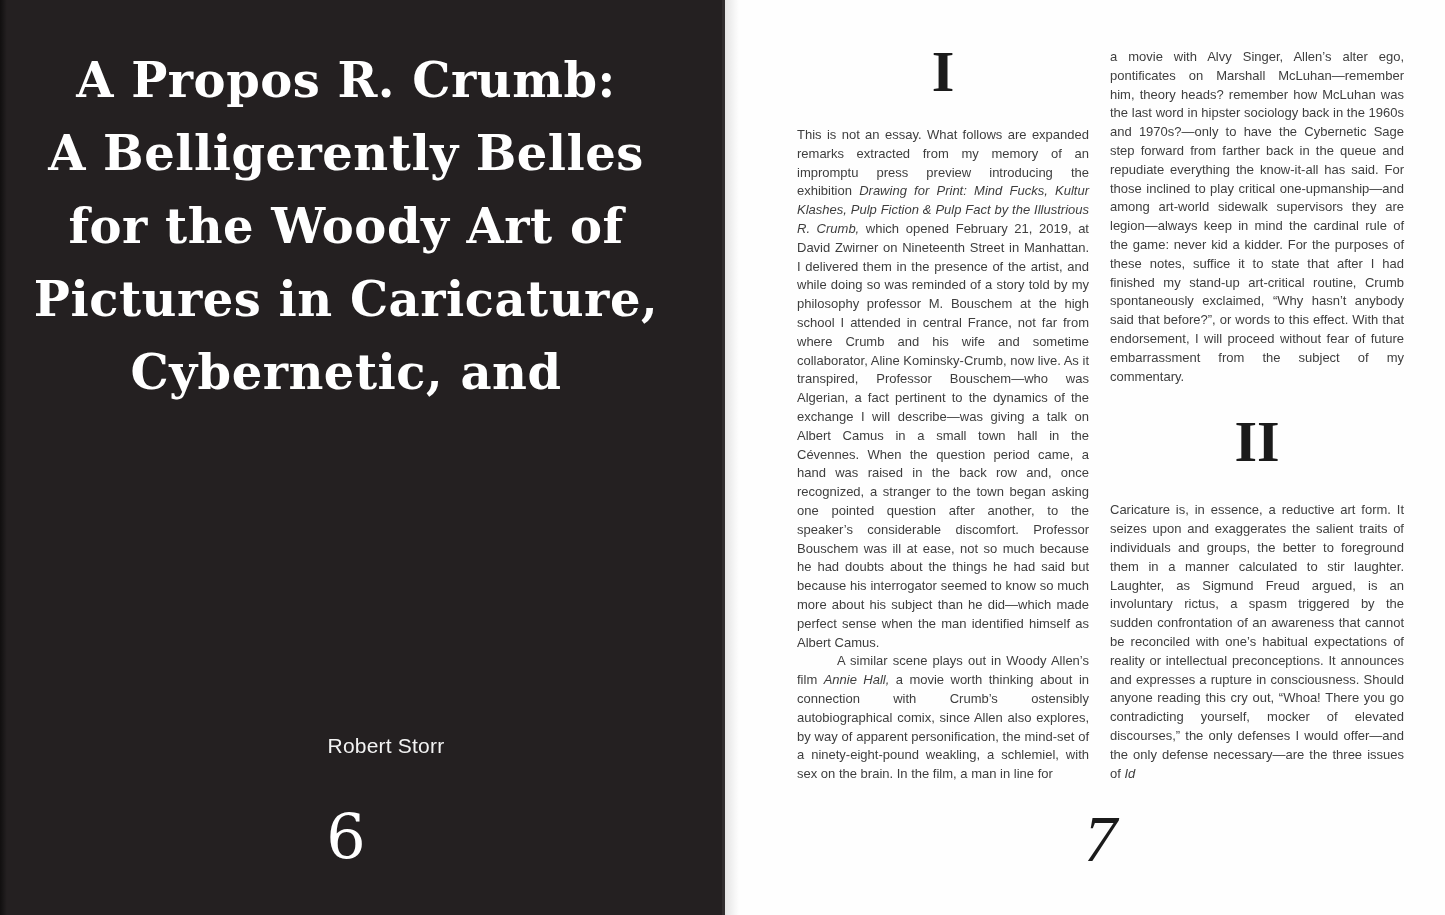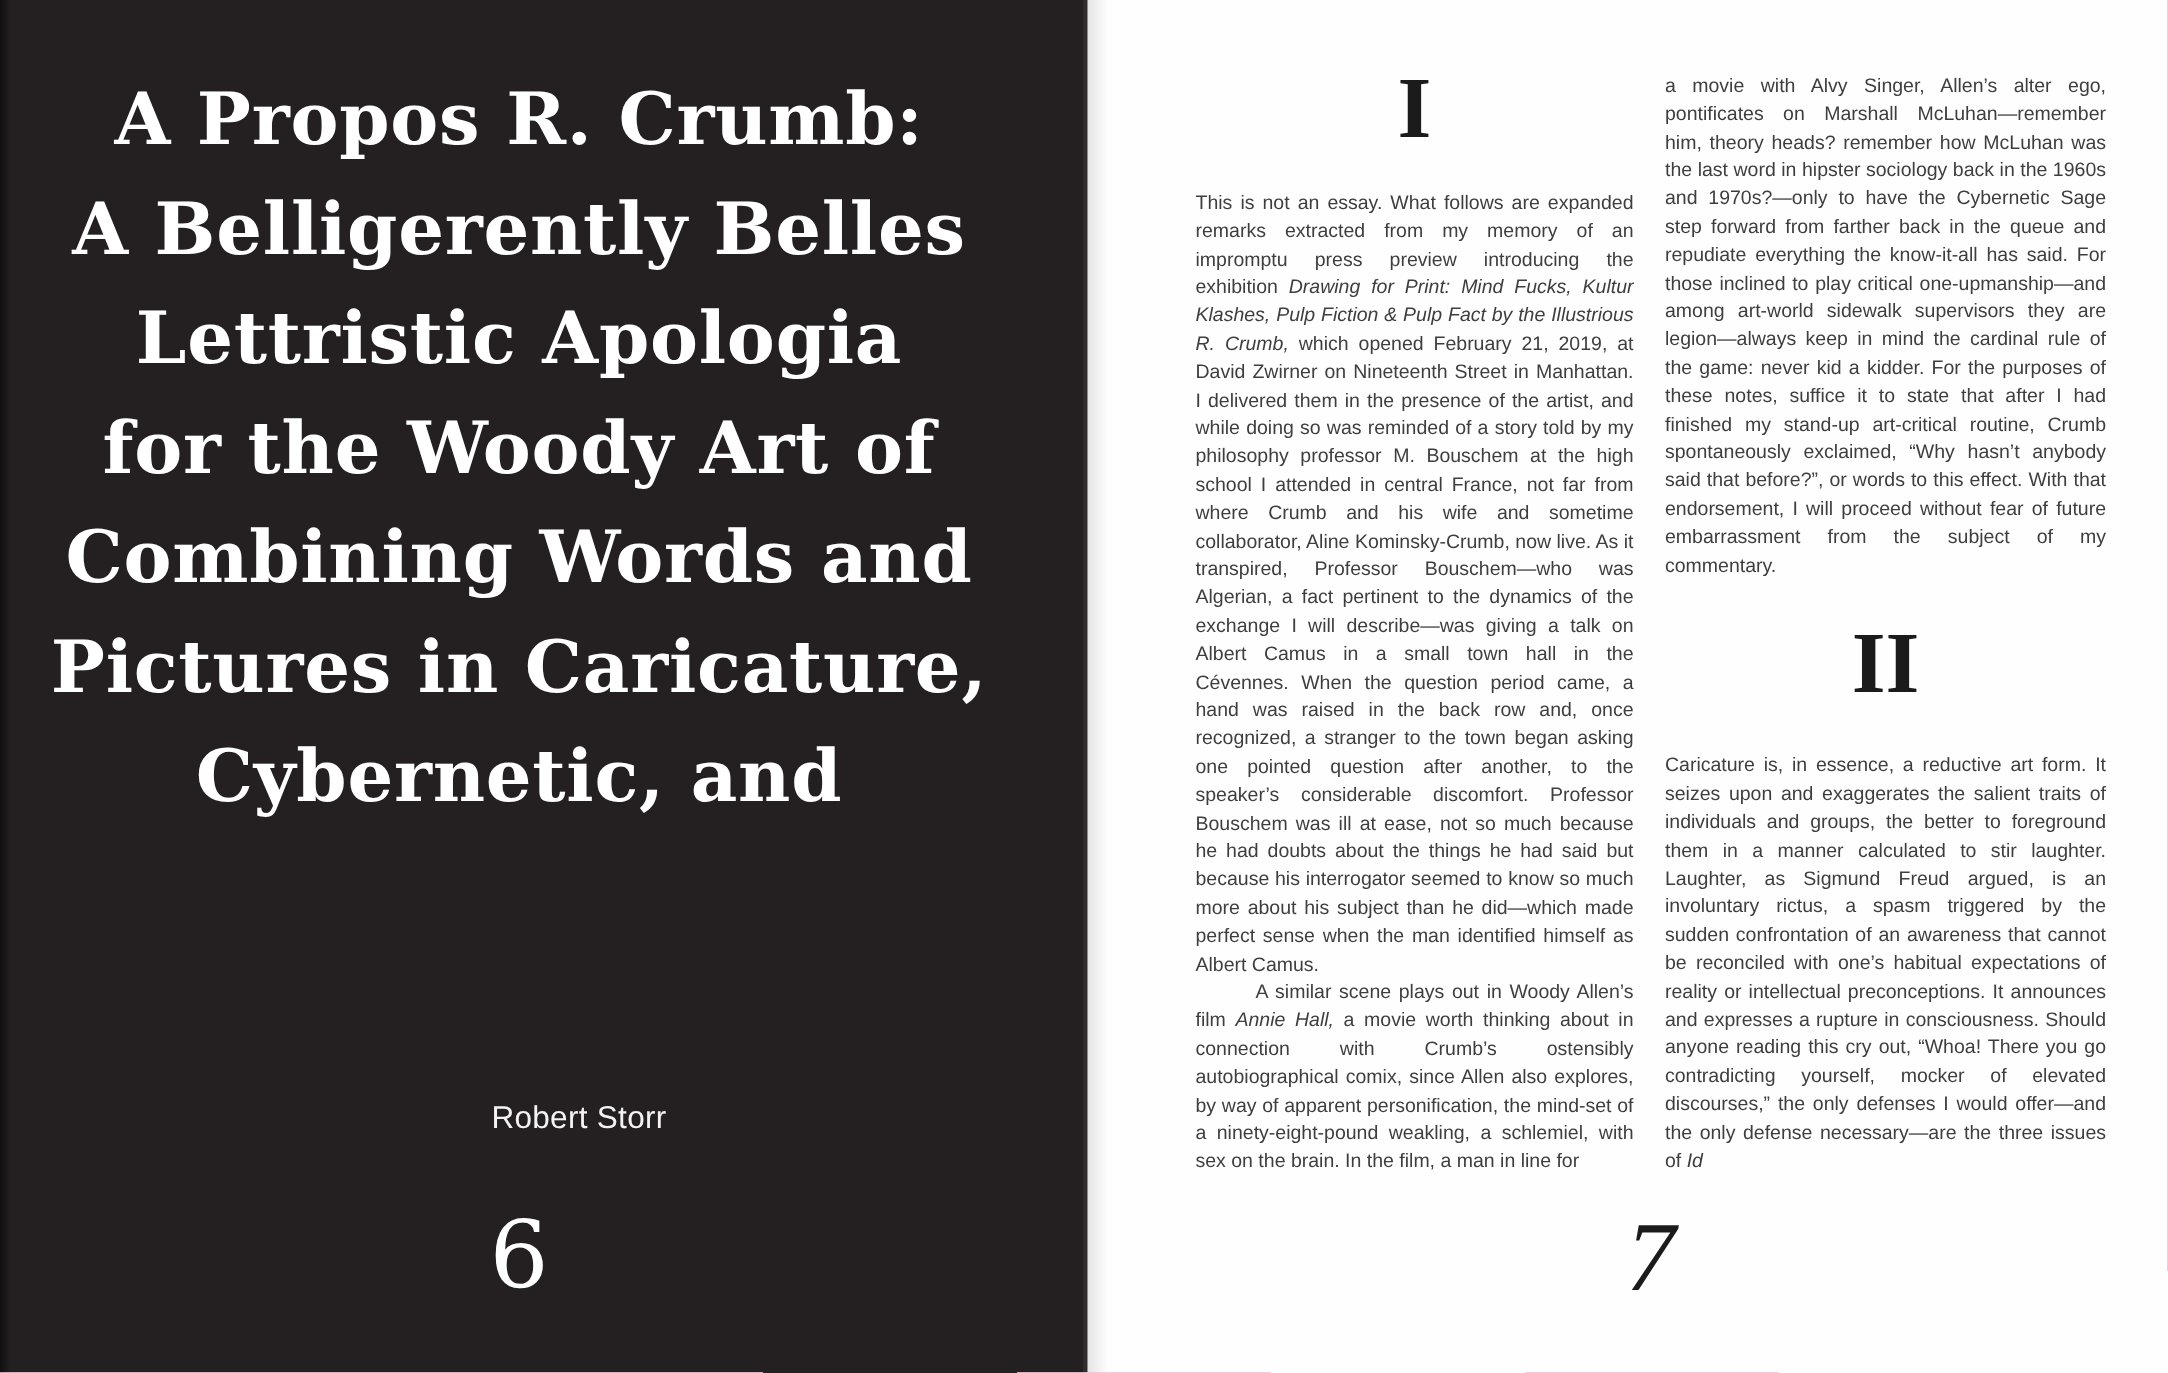--- a/index.html
+++ b/index.html
@@ -1,21 +1,21 @@
 <!DOCTYPE html>
 <html><head>
 <meta charset="utf-8">
 <style>
   html, body { margin: 0; padding: 0; background: #e9e9e9; }
   .spread {
     position: relative;
     width: 1445px;
     height: 915px;
     overflow: hidden;
-    background: #ec4899;
+    background: #fde047;
     font-family: "Liberation Sans", sans-serif;
   }
 
   
   .page-left {
     position: absolute;
     left: 0; top: 0;
     width: 722px; height: 915px;
     background: #242021;
     color: #ffffff;
@@ -124,23 +124,21 @@
 </style>
 </head>
 <body>
 
 <div class="spread">
 
   <div class="page-left">
     <div class="title-block">
       <div class="title-line">A Propos R. Crumb:</div>
       <div class="title-line">A Belligerently Belles</div>
-      <div class="title-line">Lettristic Apologia</div>
       <div class="title-line">for the Woody Art of</div>
-      <div class="title-line">Combining Words and</div>
       <div class="title-line">Pictures in Caricature,</div>
       <div class="title-line">Cybernetic, and</div>
     </div>
     <div class="author">Robert Storr</div>
     <div class="pagenum-left">6</div>
   </div>
 
   <div class="page-right">
 
     <div class="col col-1">

